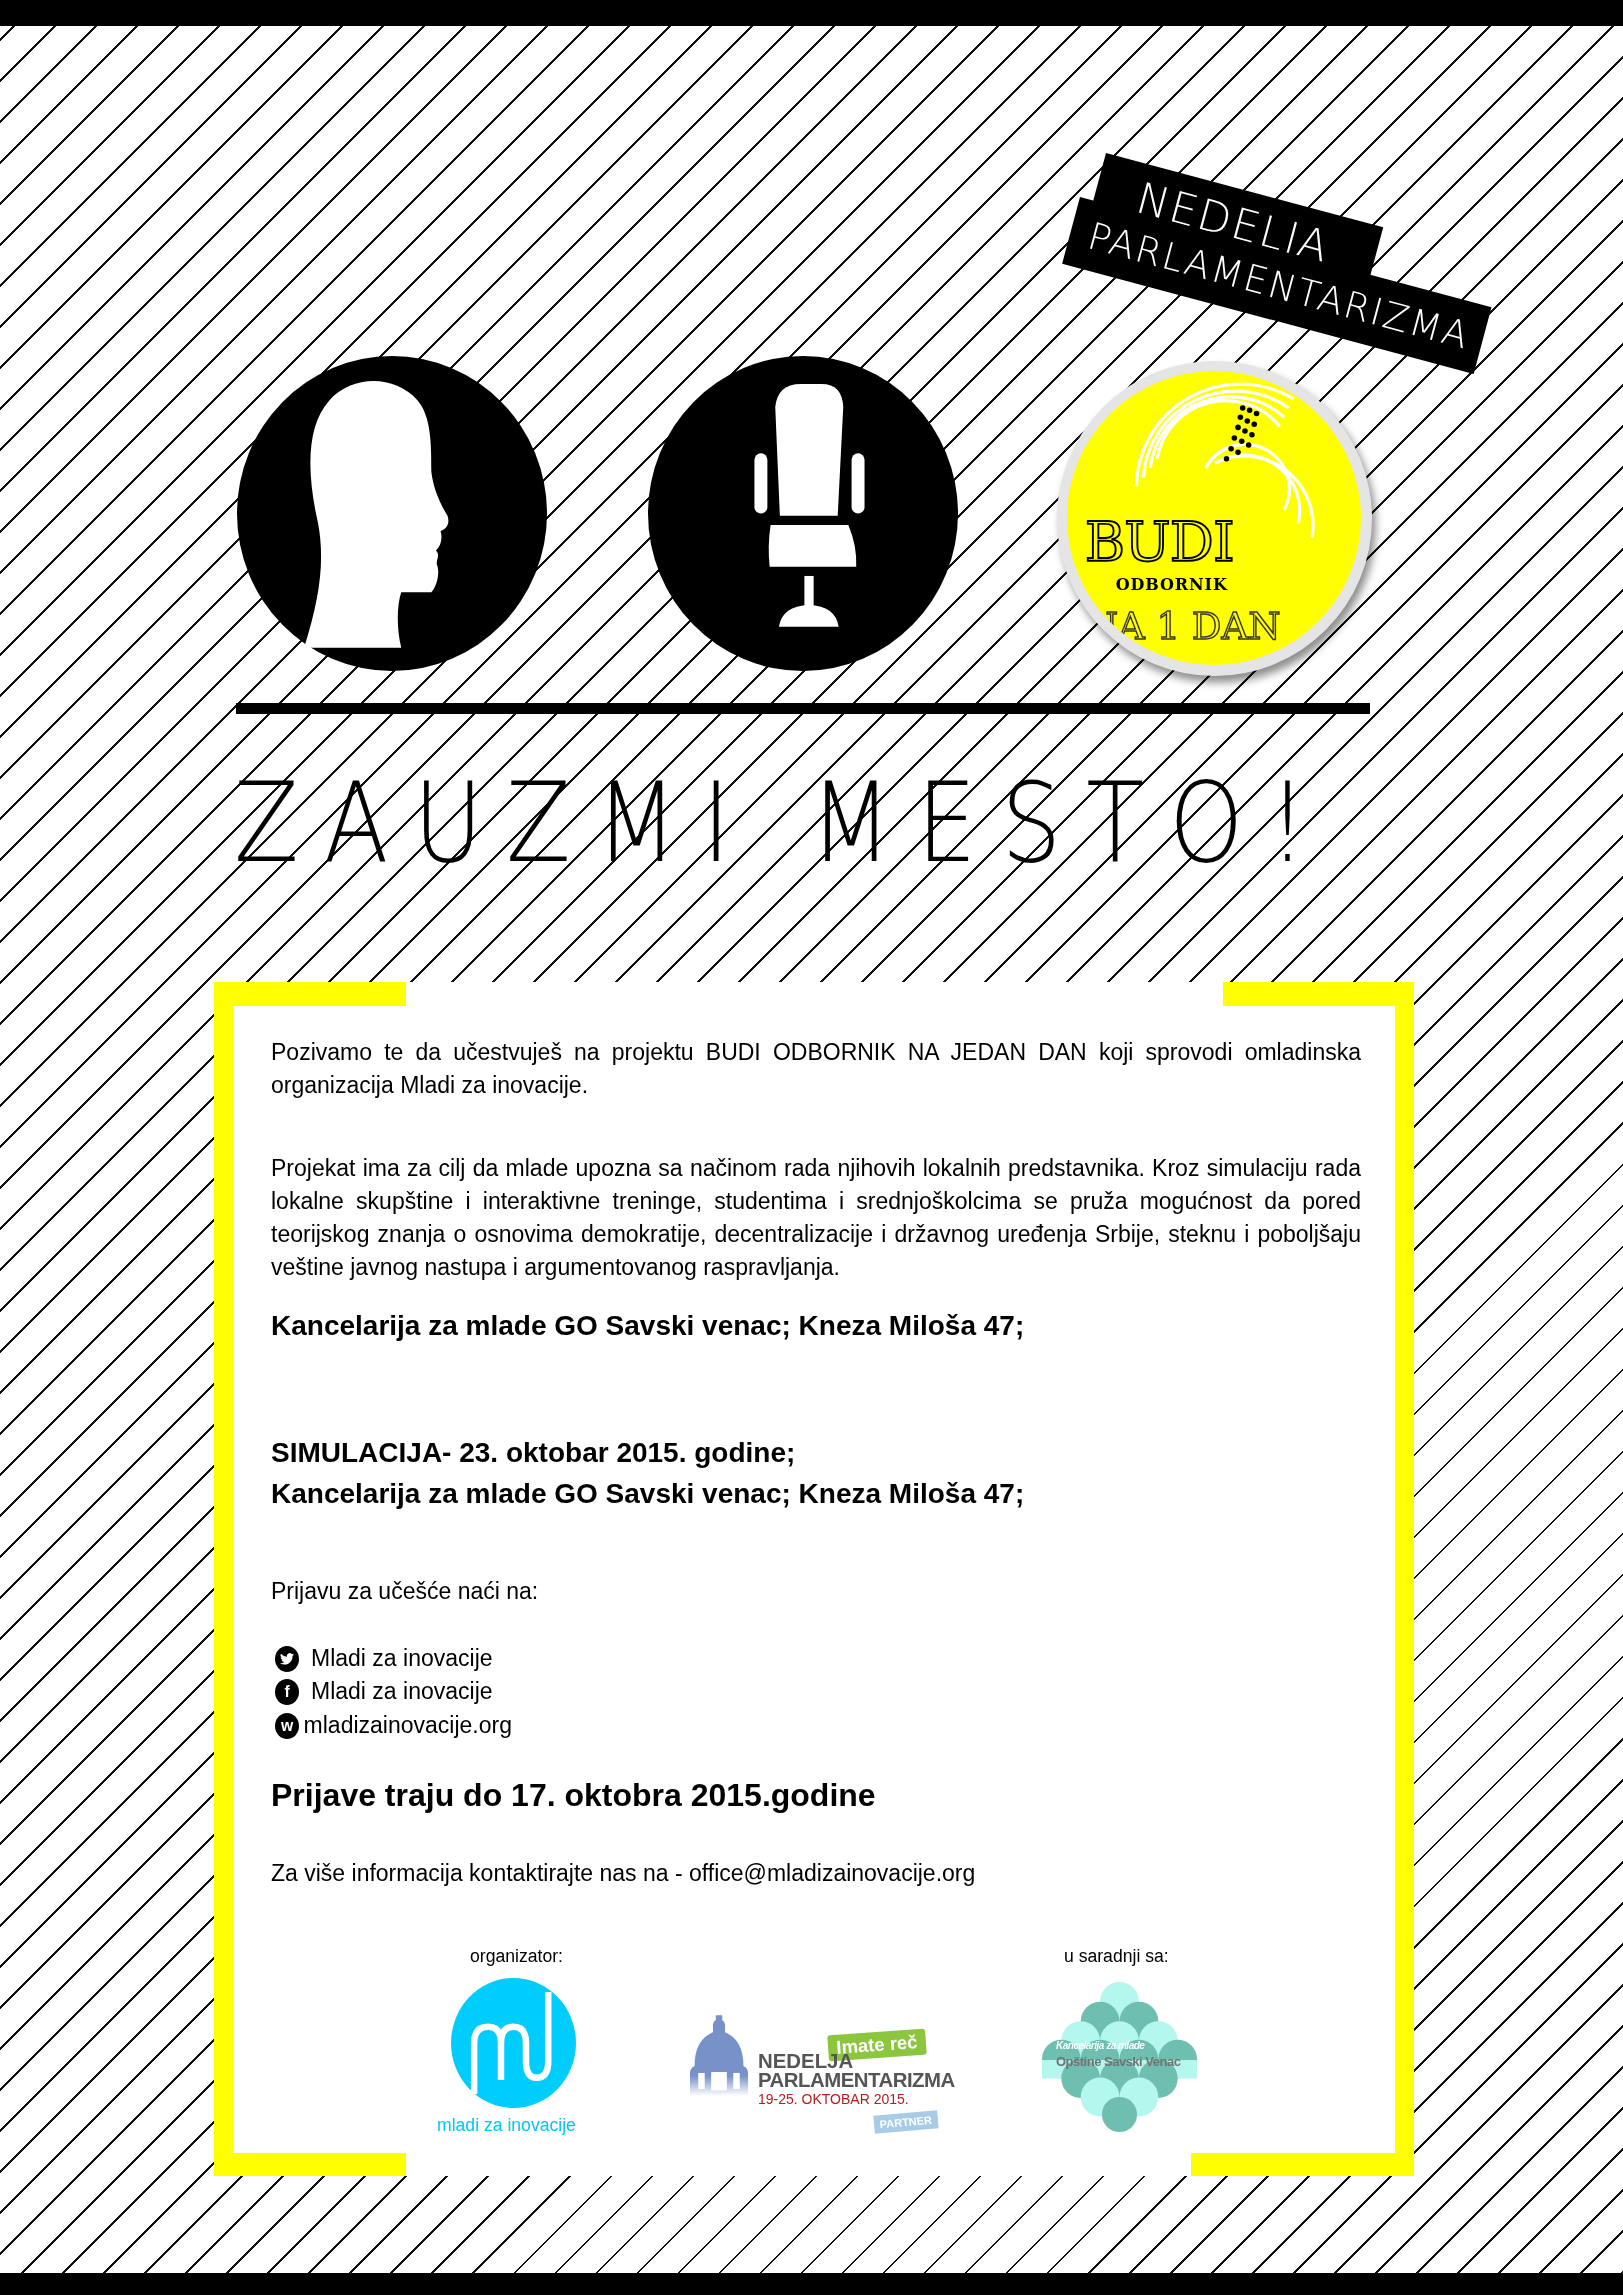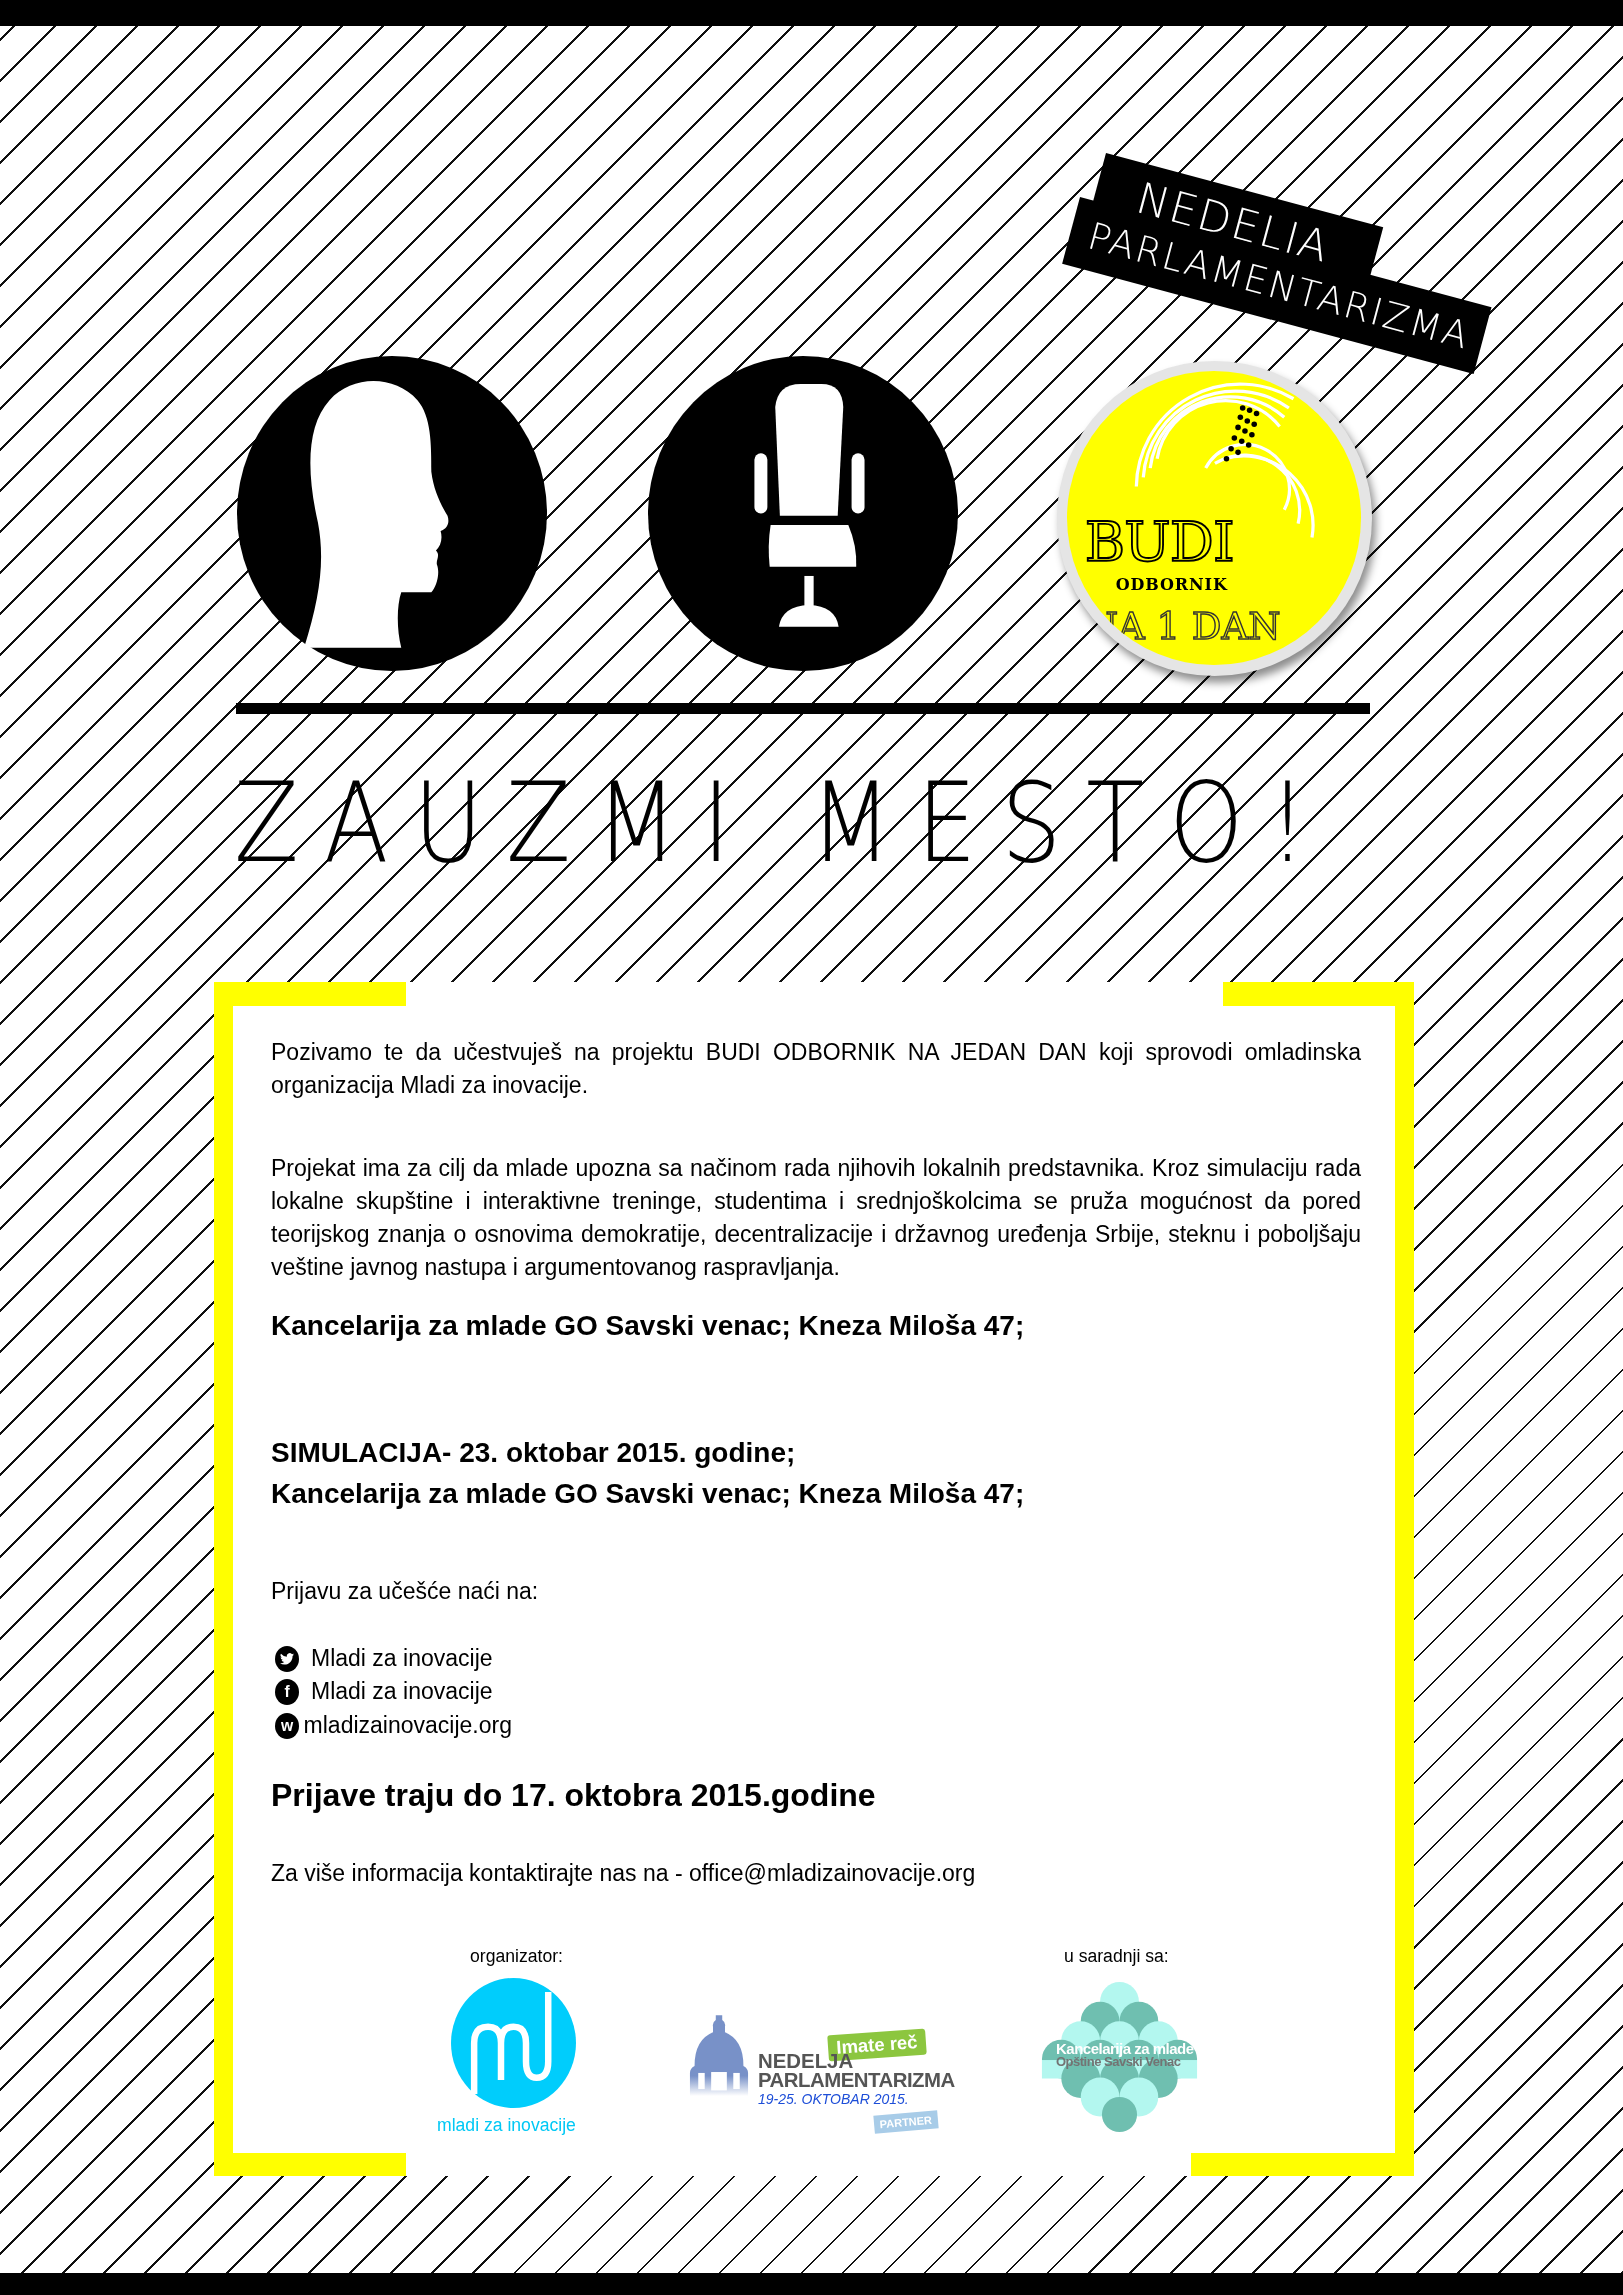--- a/index.html
+++ b/index.html
@@ -66,27 +66,27 @@
   .lbl{position:absolute;font-size:17.6px;}
   #lbl-org{left:470px;top:1946px;}
   #lbl-collab{left:1064px;top:1946px;}
   #logo-mzi{position:absolute;left:451px;top:1978px;width:125px;height:130px;border-radius:50%;background:#00cdfc;}
   #logo-mzi svg{position:absolute;left:0;top:0;width:125px;height:130px;}
   #mzi-text{position:absolute;left:437px;top:2115px;font-size:17.6px;color:#00c8f5;}
   #np-logo{position:absolute;left:689px;top:2004px;width:259px;height:120px;}
   #np-dome{position:absolute;left:0;top:9.3px;width:60px;height:83px;}
   #np-t1{position:absolute;left:69px;top:46px;font-weight:bold;font-size:20.4px;color:#555;}
   #np-t2{position:absolute;left:69px;top:65px;font-weight:bold;font-size:20.4px;color:#555;letter-spacing:-0.5px;}
-  #np-t3{position:absolute;left:69px;top:87px;font-size:14px;color:#1d4ed8;font-style:italic;}
+  #np-t3{position:absolute;left:69px;top:87px;font-size:14px;color:#b91c1c;}
   #np-imate{position:absolute;left:139px;top:28px;background:#8cc63f;color:#fff;font-weight:bold;font-size:18.5px;
      padding:1.9px 8.3px;transform:rotate(-4deg);border-radius:2.8px;}
   #np-partner{position:absolute;left:185px;top:109px;background:#a8cce8;color:#fff;font-weight:bold;font-size:11px;
      padding:2.8px 5.6px;transform:rotate(-5deg);}
   #kzm-logo{position:absolute;left:1036px;top:1976px;width:167px;height:157px;}
-  #kzm-t1{position:absolute;left:1056px;top:2040px;color:#fff;font-weight:bold;font-size:15px;letter-spacing:-0.5px;}
+  #kzm-t1{position:absolute;left:1056px;top:2040px;color:#fff;font-weight:bold;font-size:10px;letter-spacing:-0.5px;font-style:italic;}
   #kzm-t2{position:absolute;left:1056px;top:2054px;color:#737373;font-weight:bold;font-size:13px;letter-spacing:-0.5px;}
 </style>
 </head>
 <body>
 
 <div class="stripes"></div>
 <div class="bar-top"></div>
 <div class="bar-bottom"></div>
 
 <div class="circle" id="head-circle">

